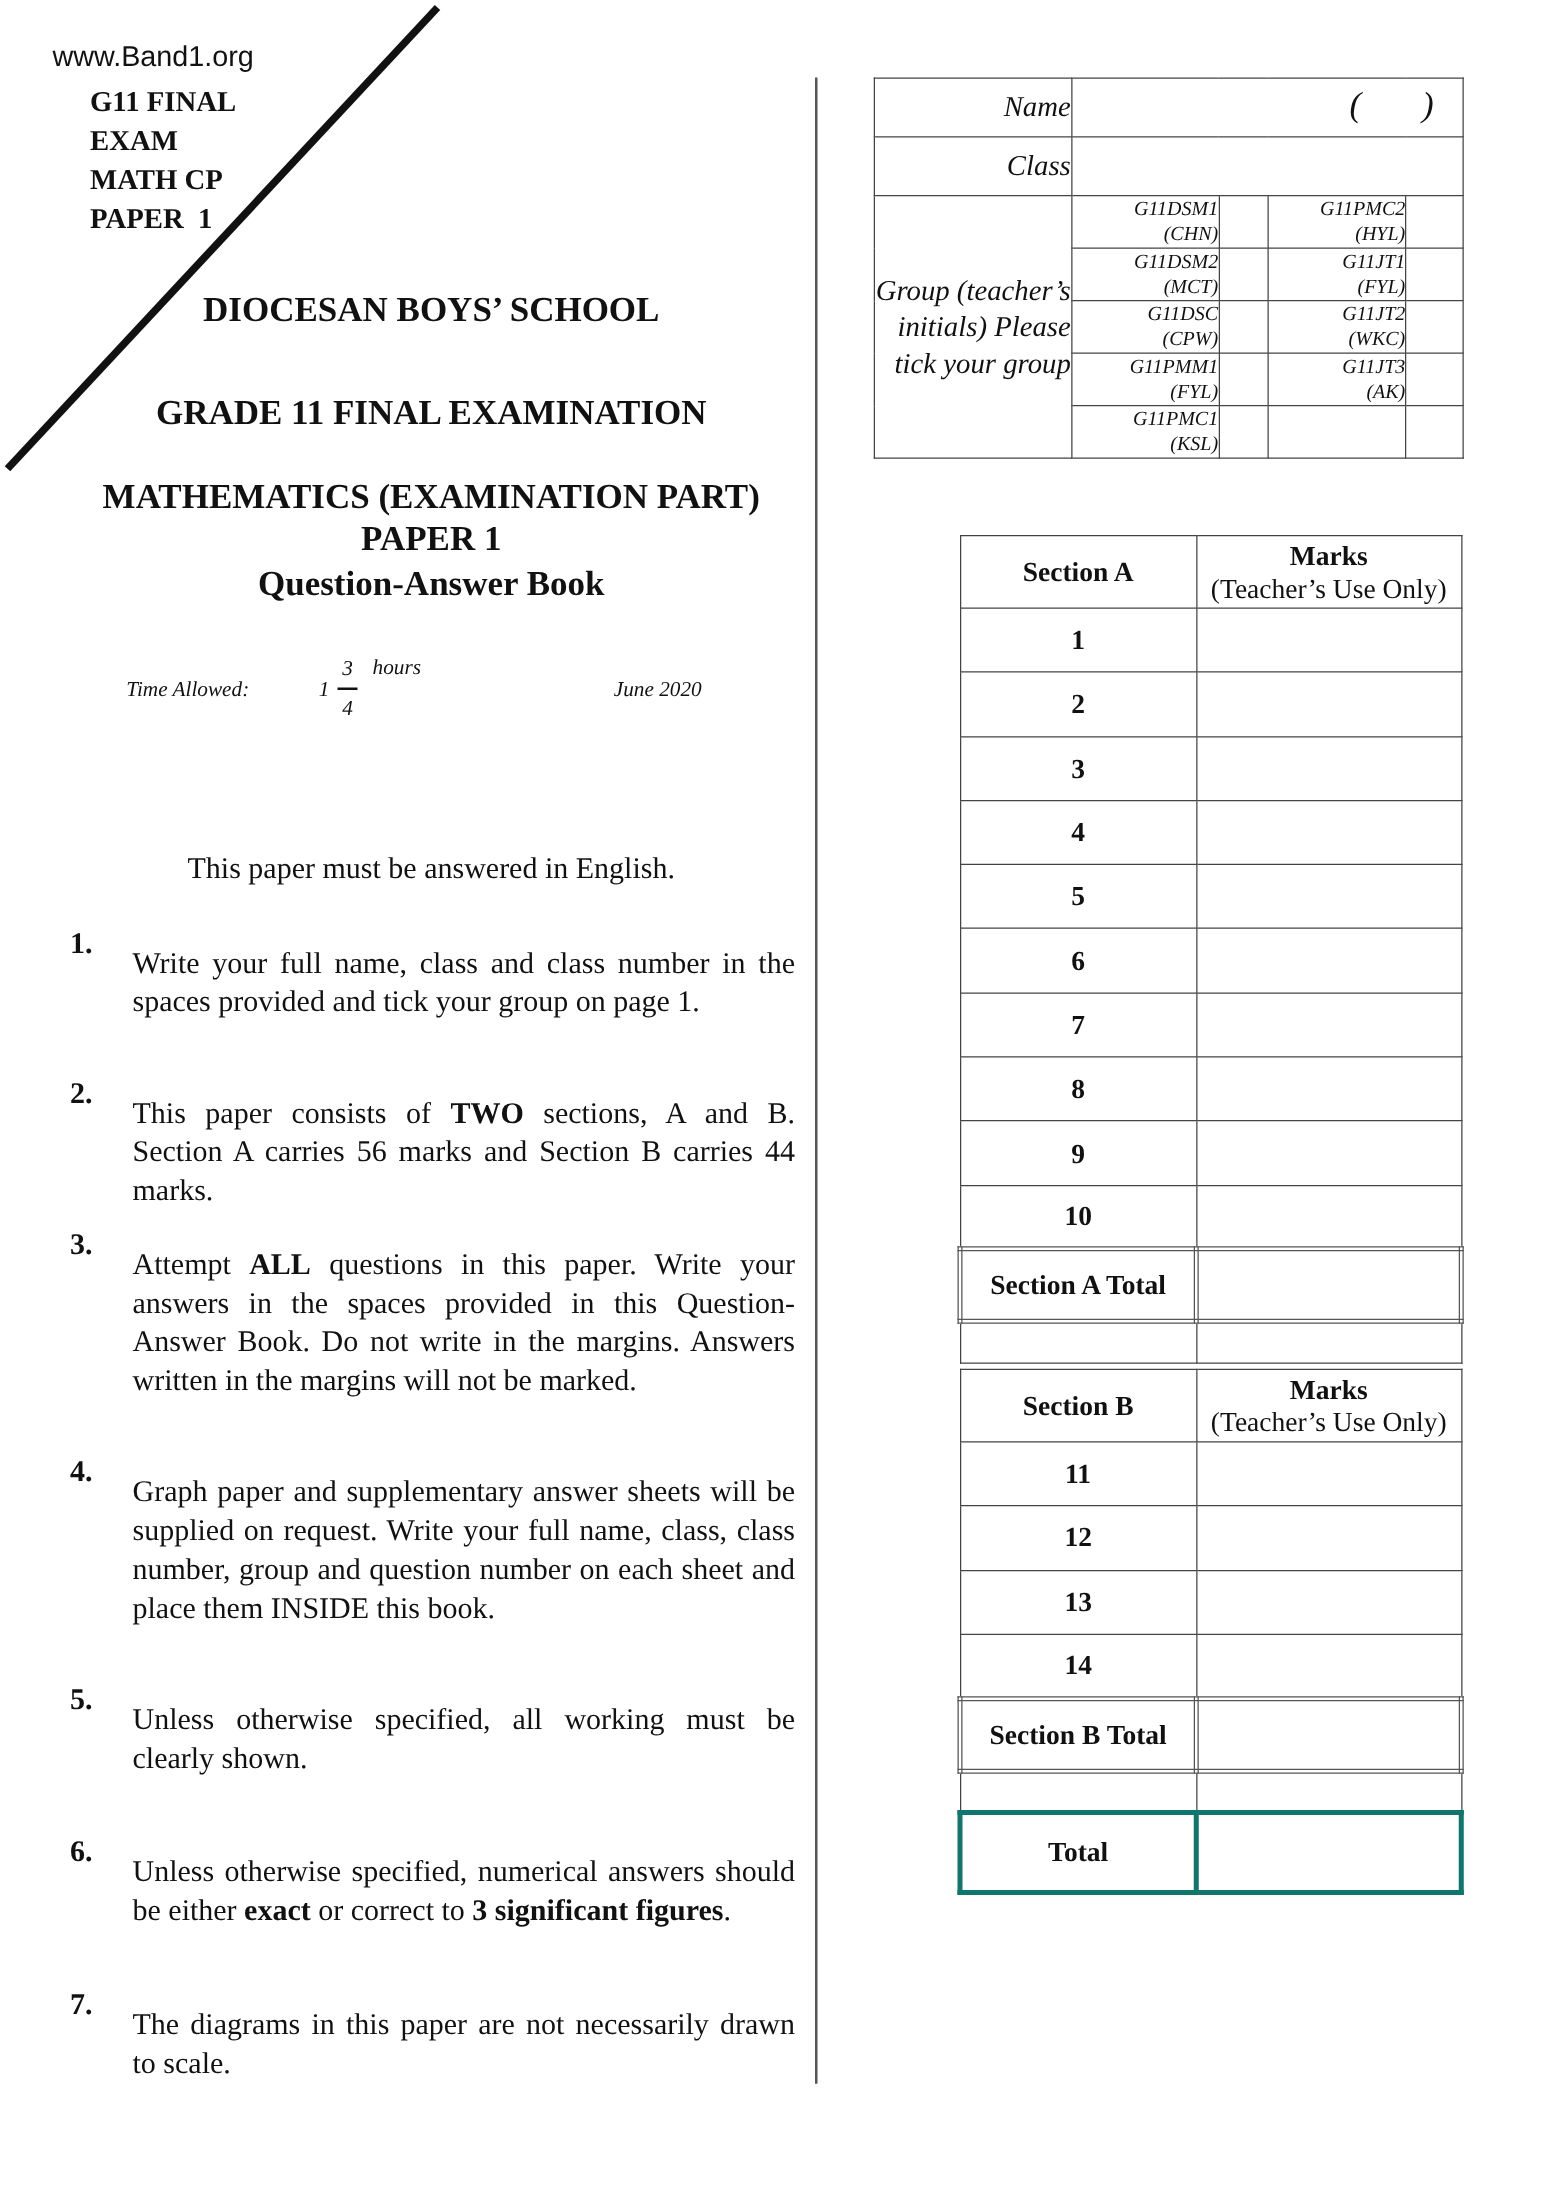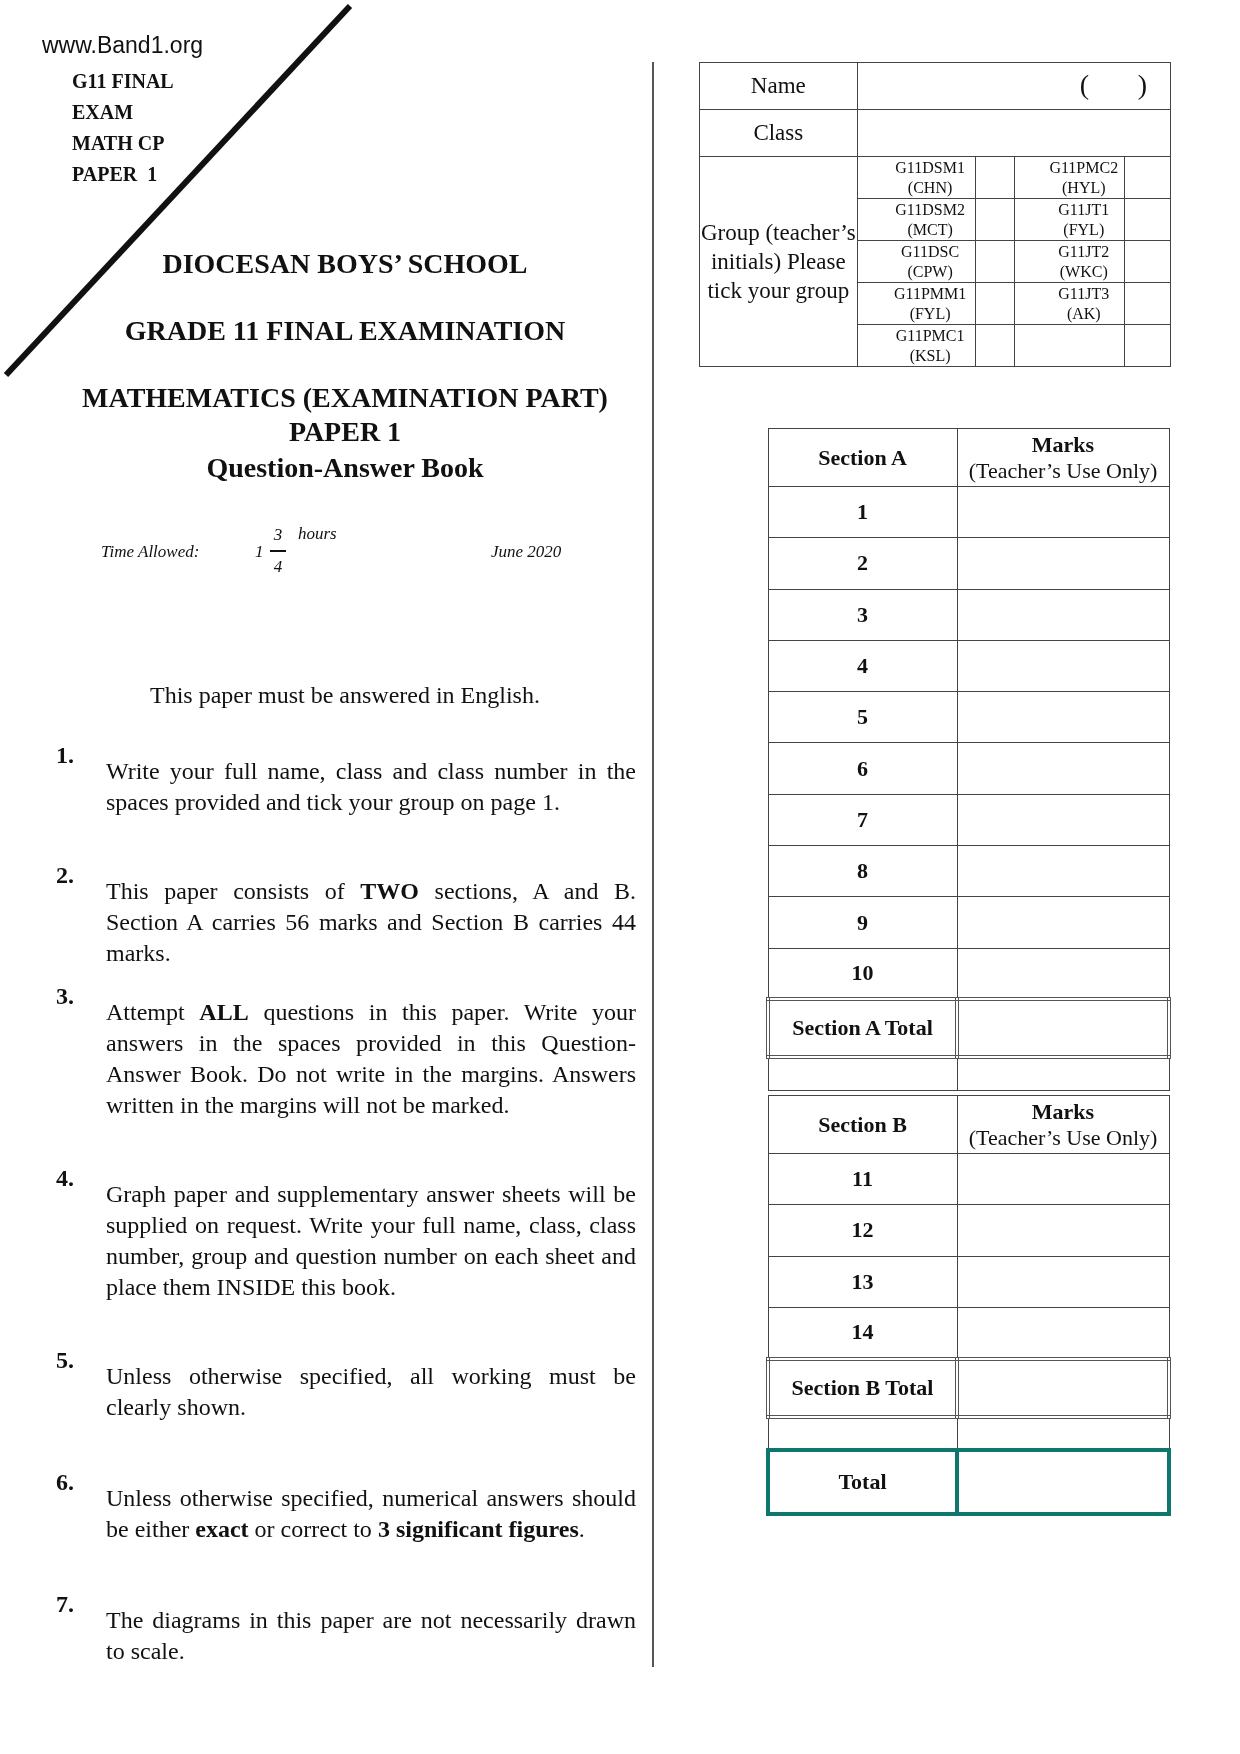--- a/index.html
+++ b/index.html
@@ -5,24 +5,24 @@
   * { box-sizing: border-box; margin: 0; padding: 0; }
   html, body { width: 1240px; height: 1754px; background: #ffffff; overflow: hidden; }
   body { position: relative; font-family: "Liberation Serif", "DejaVu Serif", serif; color: #111; }
 
   .abs { position: absolute; }
 
   
   .slash { position: absolute; left: 0; top: 0; width: 360px; height: 380px; pointer-events: none; }
 
   .watermark { left: 42px; top: 32px; font-family: "Liberation Sans", "DejaVu Sans", sans-serif; font-size: 23px; color: #111; }
-  .corner-label { left: 72px; top: 66px; font-weight: bold; font-size: 20px; line-height: 31px; }
+  .corner-label { left: 72px; top: 66px; font-weight: bold; font-size: 23px; line-height: 31px; }
 
   .center-col { position: absolute; left: 40px; width: 610px; text-align: center; font-weight: bold; }
-  .school { top: 248px; font-size: 28px; }
+  .school { top: 233px; font-size: 28px; }
   .exam-title { top: 315px; font-size: 28px; }
   .subject { top: 380px; font-size: 28px; line-height: 36px; }
   .paper { top: 416px; font-size: 28px; }
   .book { top: 452px; font-size: 28px; }
 
   .time-row { left: 101px; top: 520px; width: 520px; height: 70px; font-size: 17px; font-style: italic; }
   .time-label { position: absolute; left: 0; top: 22px; }
   .frac-whole { position: absolute; left: 154px; top: 22px; }
   .frac { position: absolute; left: 168px; top: 0; width: 18px; text-align: center; line-height: 30px; }
   .frac .num { display: block; }
@@ -36,21 +36,21 @@
   .instr { position: absolute; left: 56px; width: 580px; font-size: 24px; line-height: 31px; }
   .instr .num { position: absolute; left: 0; top: 0; font-weight: bold; }
   .instr .txt { margin-left: 50px; text-align: justify; margin-top: 16px; }
   .instr b { font-weight: bold; }
 
   .divider { left: 652px; top: 62px; width: 2px; height: 1605px; background: #555; }
 
   
   table { border-collapse: collapse; }
   .info-table { position: absolute; left: 699px; top: 62px; width: 472px; }
-  .info-table td { border: 1.5px solid #444; font-size: 23px; text-align: center; vertical-align: middle; }
+  .info-table td { border: 1.5px solid #444; font-size: 23px; text-align: right; vertical-align: middle; font-style: italic; }
   .info-table .lbl { width: 158px; }
   .info-table .r-name td, .info-table .r-class td { height: 47px; }
   .info-table .grp-lbl { line-height: 29px; font-size: 23px; }
   .info-table .grp td.g { font-size: 16px; line-height: 20px; height: 42px; width: 118px; padding-left: 28px; }
   .info-table .grp td.t { width: 40px; }
   .info-table .grp td.g2 { width: 110px; }
   .info-table .grp td.t2 { width: 46px; }
   .paren-cell { position: relative; }
   .paren-l { position: absolute; left: 222px; top: 6px; font-size: 28px; }
   .paren-r { position: absolute; left: 280px; top: 6px; font-size: 28px; }

